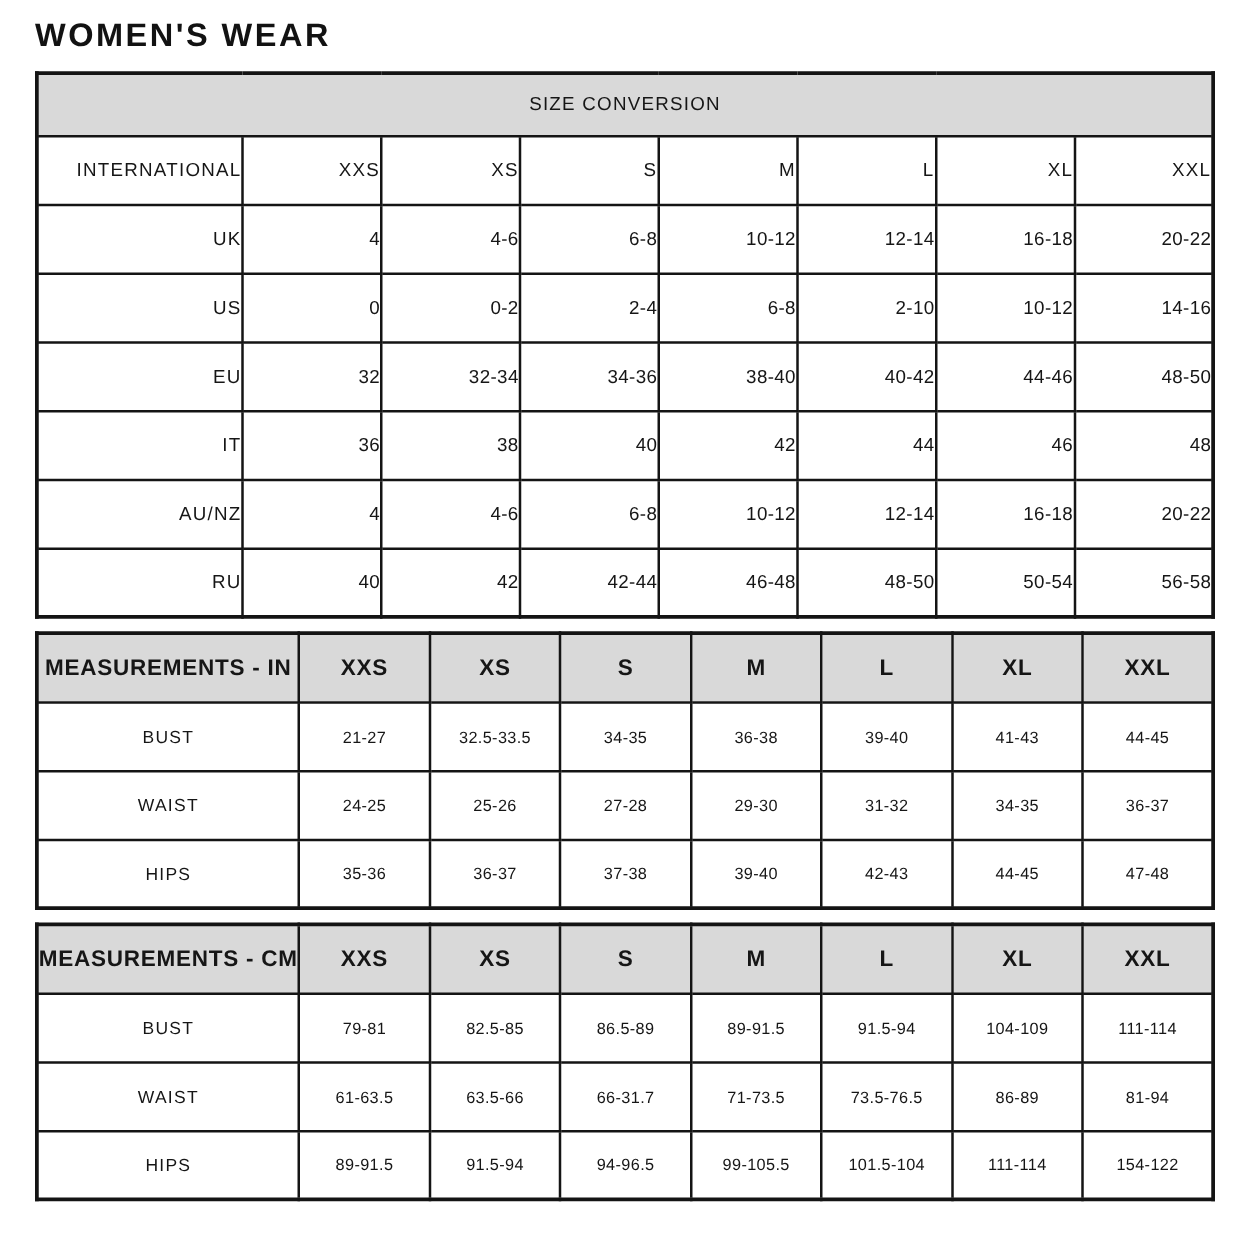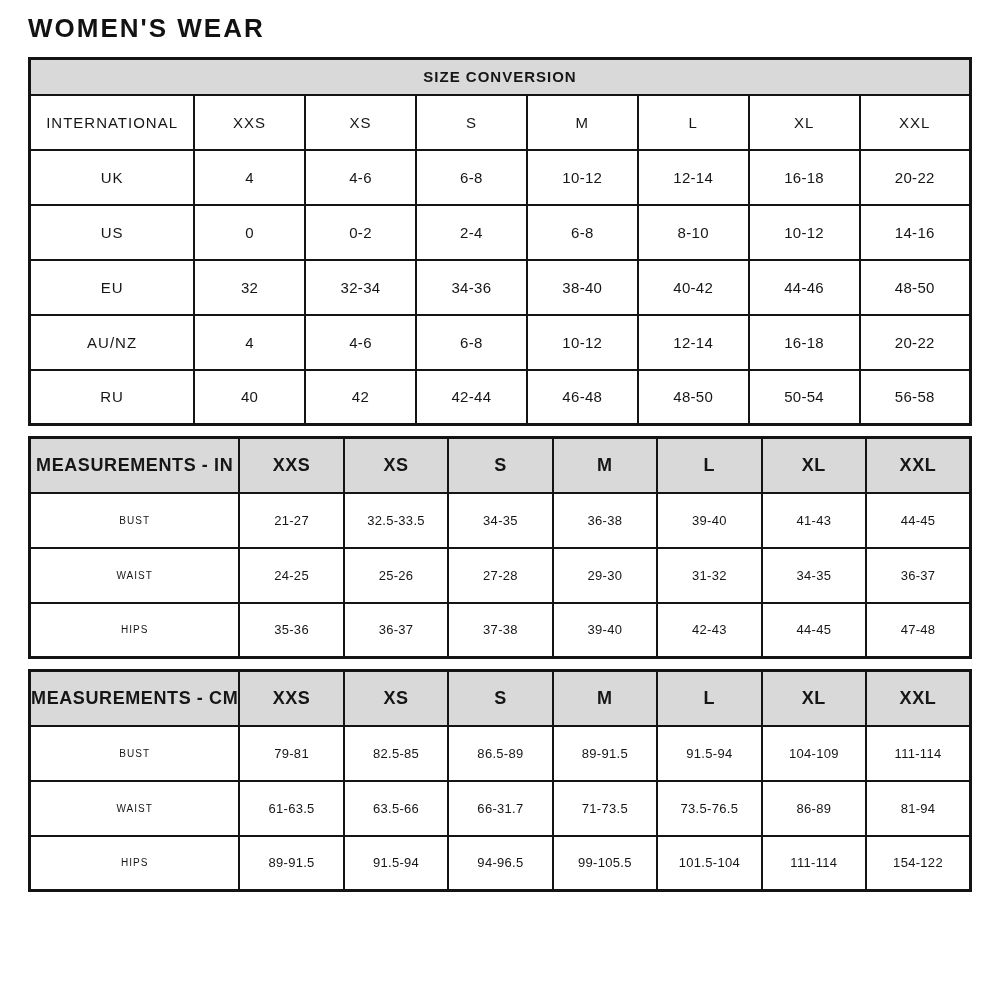--- a/index.html
+++ b/index.html
@@ -24,40 +24,40 @@
   table { border: 3px solid #141414; }
   th, td {
     border: 2px solid #141414;
     text-align: center;
     vertical-align: middle;
     overflow: hidden;
     white-space: nowrap;
   }
   
   .conv .band {
-    height: 36px;
+    height: 50px;
     background: #d9d9d9;
     font-size: 15px;
-    font-weight: 700;
+    font-weight: 400;
     letter-spacing: 1px;
   }
-  .conv td { height: 55px; font-size: 15px; letter-spacing: .3px; }
+  .conv td { height: 55px; font-size: 15px; letter-spacing: .3px; text-align: right; }
   .conv tr[data-name="column-header-row"] td,
   .conv td.label { letter-spacing: 1px; }
   .conv col.first { width: 17.5%; }
   
   .meas thead th {
     height: 55px;
     background: #d9d9d9;
     font-size: 18px;
     font-weight: 700;
     letter-spacing: .6px;
   }
   .meas td { height: 55px; font-size: 13px; letter-spacing: .3px; }
-  .meas td.label { font-size: 10px; letter-spacing: 1px; }
+  .meas td.label { font-size: 14px; letter-spacing: 1px; }
   .meas col.first { width: 22.3%; }
   .gap { height: 10px; }
 </style>
 </head>
 <body>
 
 <div class="page" data-name="size-guide-page">
 
   <div class="title" data-name="page-title">WOMEN'S WEAR</div>
 
@@ -97,33 +97,43 @@
           <td data-name="value-cell">12-14</td>
           <td data-name="value-cell">16-18</td>
           <td data-name="value-cell">20-22</td>
         </tr>
         <tr data-name="table-row">
           <td class="label" data-name="row-label-cell">US</td>
           <td data-name="value-cell">0</td>
           <td data-name="value-cell">0-2</td>
           <td data-name="value-cell">2-4</td>
           <td data-name="value-cell">6-8</td>
-          <td data-name="value-cell">8-10</td>
+          <td data-name="value-cell">2-10</td>
           <td data-name="value-cell">10-12</td>
           <td data-name="value-cell">14-16</td>
         </tr>
         <tr data-name="table-row">
           <td class="label" data-name="row-label-cell">EU</td>
           <td data-name="value-cell">32</td>
           <td data-name="value-cell">32-34</td>
           <td data-name="value-cell">34-36</td>
           <td data-name="value-cell">38-40</td>
           <td data-name="value-cell">40-42</td>
           <td data-name="value-cell">44-46</td>
           <td data-name="value-cell">48-50</td>
+        </tr>
+        <tr data-name="table-row">
+          <td class="label" data-name="row-label-cell">IT</td>
+          <td data-name="value-cell">36</td>
+          <td data-name="value-cell">38</td>
+          <td data-name="value-cell">40</td>
+          <td data-name="value-cell">42</td>
+          <td data-name="value-cell">44</td>
+          <td data-name="value-cell">46</td>
+          <td data-name="value-cell">48</td>
         </tr>
         <tr data-name="table-row">
           <td class="label" data-name="row-label-cell">AU/NZ</td>
           <td data-name="value-cell">4</td>
           <td data-name="value-cell">4-6</td>
           <td data-name="value-cell">6-8</td>
           <td data-name="value-cell">10-12</td>
           <td data-name="value-cell">12-14</td>
           <td data-name="value-cell">16-18</td>
           <td data-name="value-cell">20-22</td>

